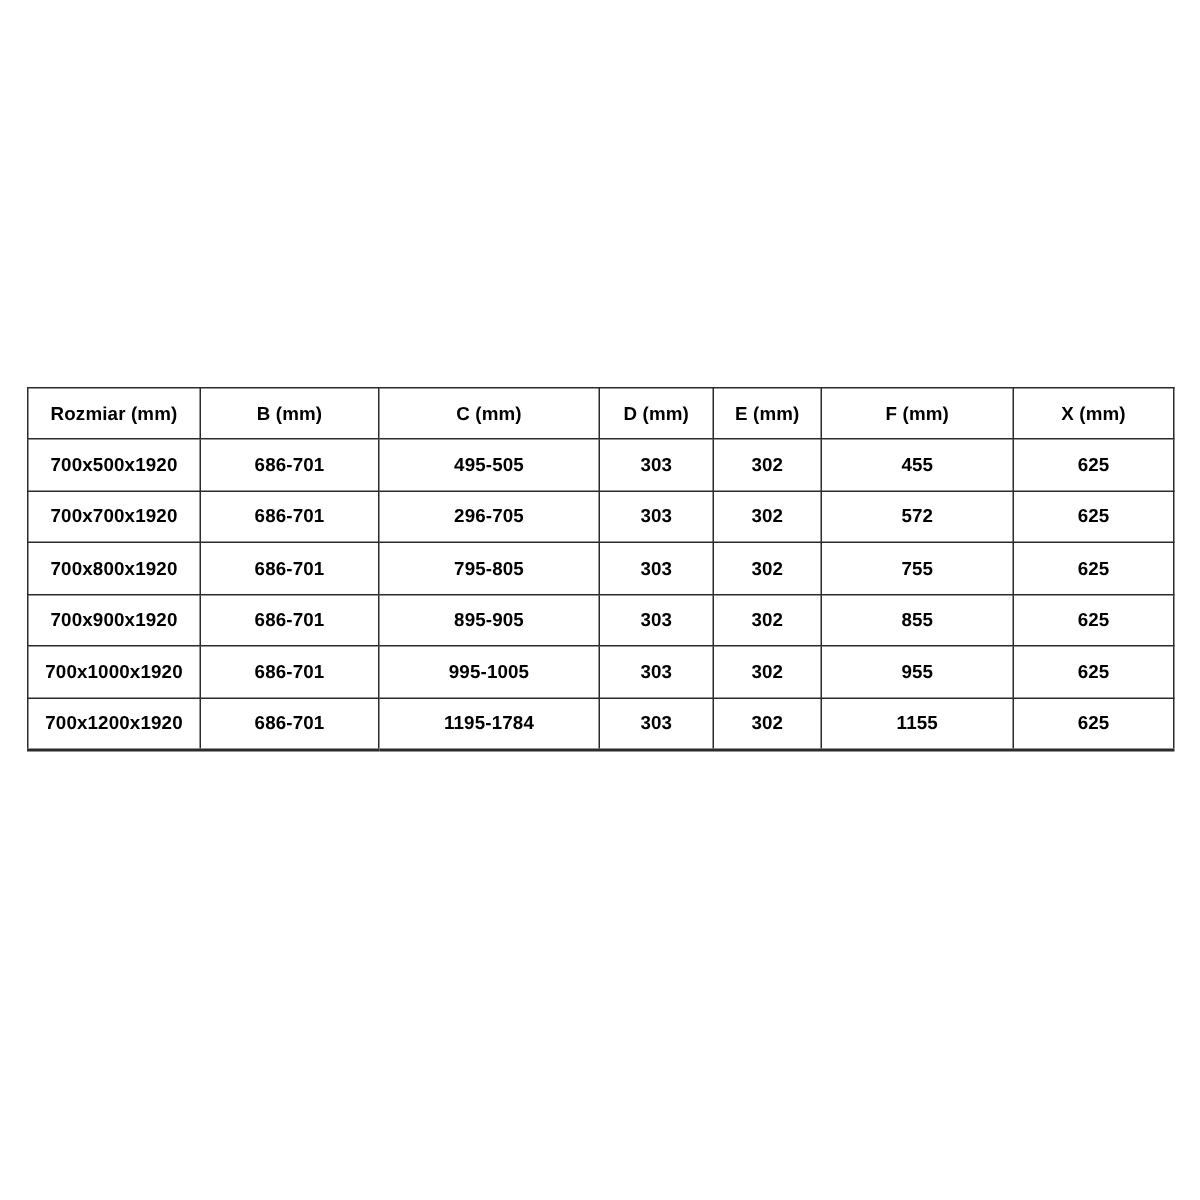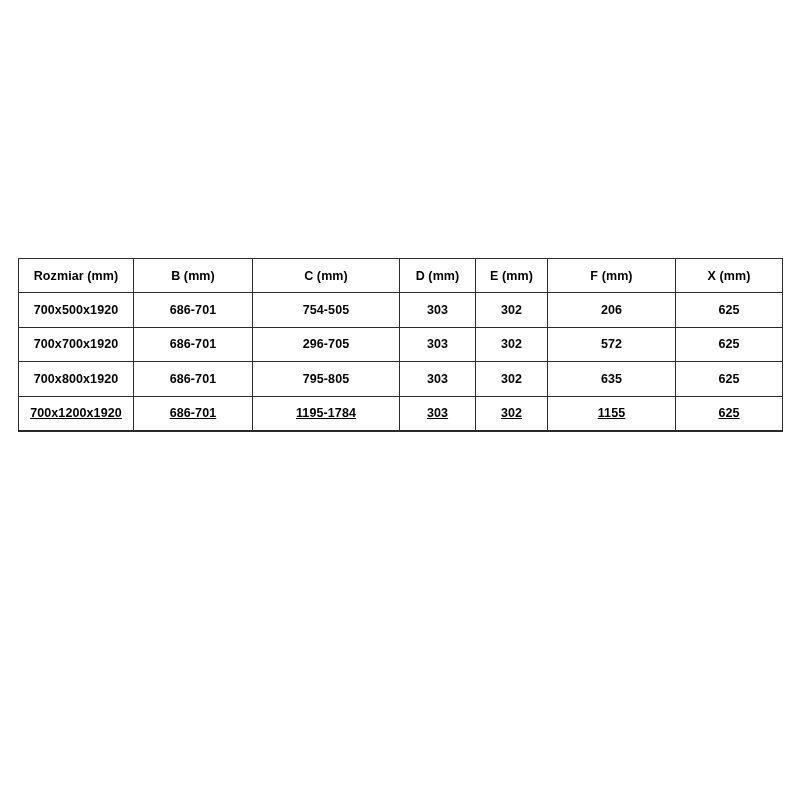--- a/index.html
+++ b/index.html
@@ -50,21 +50,20 @@
   table.spec thead th {
     height: 31px;
     font-weight: bold;
   }
   table.spec tbody td {
     height: 31.5px;
     font-weight: bold;
   }
   table.spec tbody tr:last-child td {
     border-bottom-width: 2px;
-    text-decoration: underline;
   }
 </style>
 </head>
 <body>
 
 <div class="page">
   <div class="table-wrap">
     <table class="spec">
       <colgroup>
         <col class="c0">
@@ -83,42 +82,60 @@
           <th>D (mm)</th>
           <th>E (mm)</th>
           <th>F (mm)</th>
           <th>X (mm)</th>
         </tr>
       </thead>
       <tbody>
         <tr>
           <td>700x500x1920</td>
           <td>686-701</td>
-          <td>754-505</td>
+          <td>495-505</td>
           <td>303</td>
           <td>302</td>
-          <td>206</td>
+          <td>455</td>
           <td>625</td>
         </tr>
         <tr>
           <td>700x700x1920</td>
           <td>686-701</td>
           <td>296-705</td>
           <td>303</td>
           <td>302</td>
           <td>572</td>
           <td>625</td>
         </tr>
         <tr>
           <td>700x800x1920</td>
           <td>686-701</td>
           <td>795-805</td>
           <td>303</td>
           <td>302</td>
-          <td>635</td>
+          <td>755</td>
+          <td>625</td>
+        </tr>
+        <tr>
+          <td>700x900x1920</td>
+          <td>686-701</td>
+          <td>895-905</td>
+          <td>303</td>
+          <td>302</td>
+          <td>855</td>
+          <td>625</td>
+        </tr>
+        <tr>
+          <td>700x1000x1920</td>
+          <td>686-701</td>
+          <td>995-1005</td>
+          <td>303</td>
+          <td>302</td>
+          <td>955</td>
           <td>625</td>
         </tr>
         <tr>
           <td>700x1200x1920</td>
           <td>686-701</td>
           <td>1195-1784</td>
           <td>303</td>
           <td>302</td>
           <td>1155</td>
           <td>625</td>

